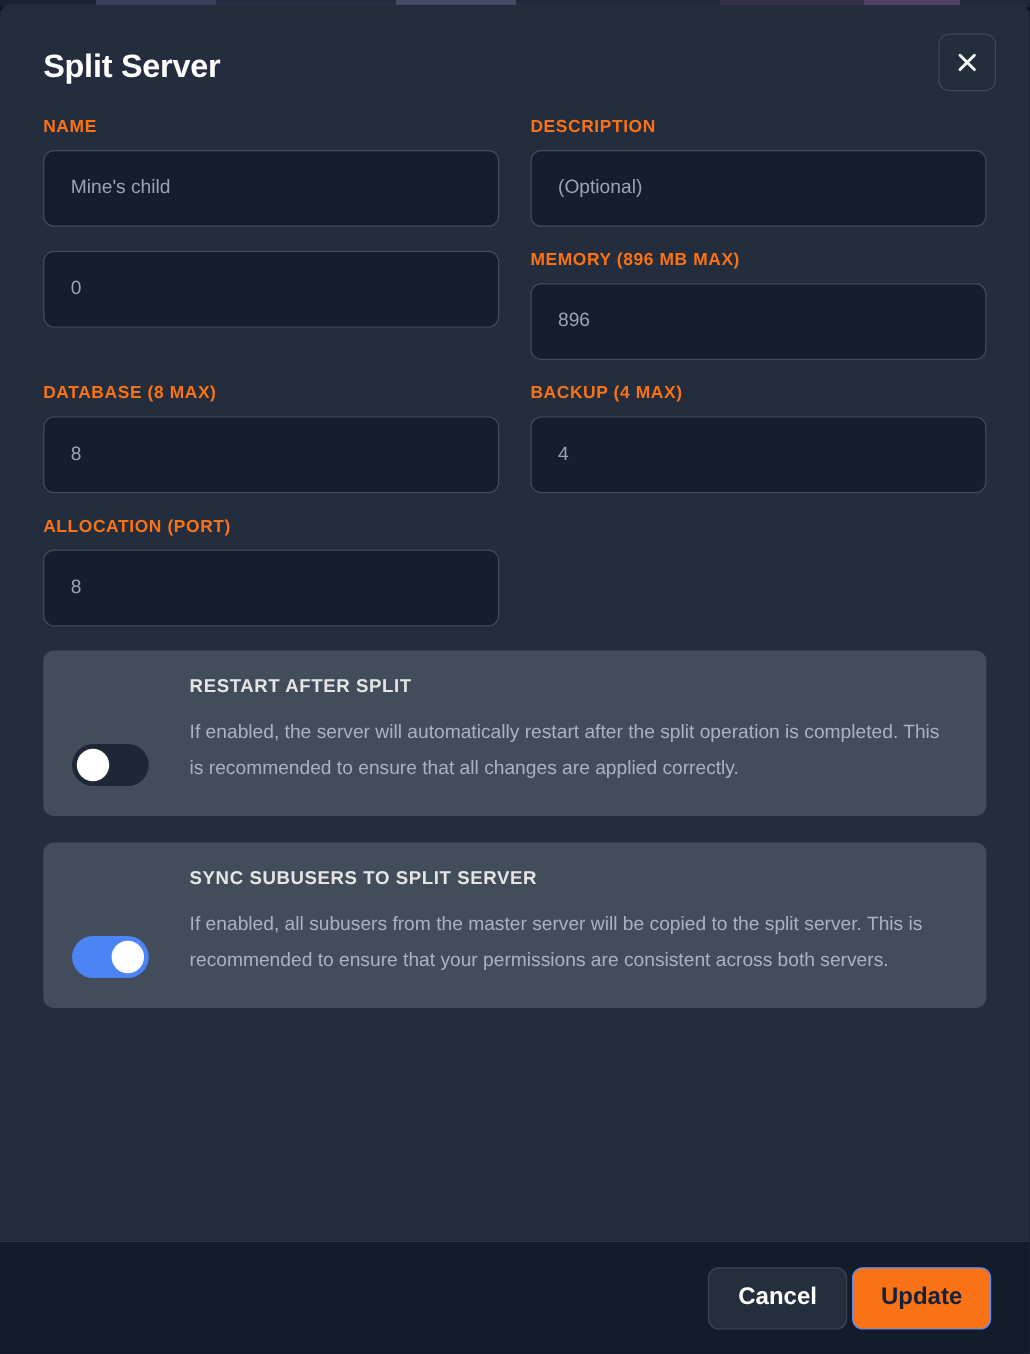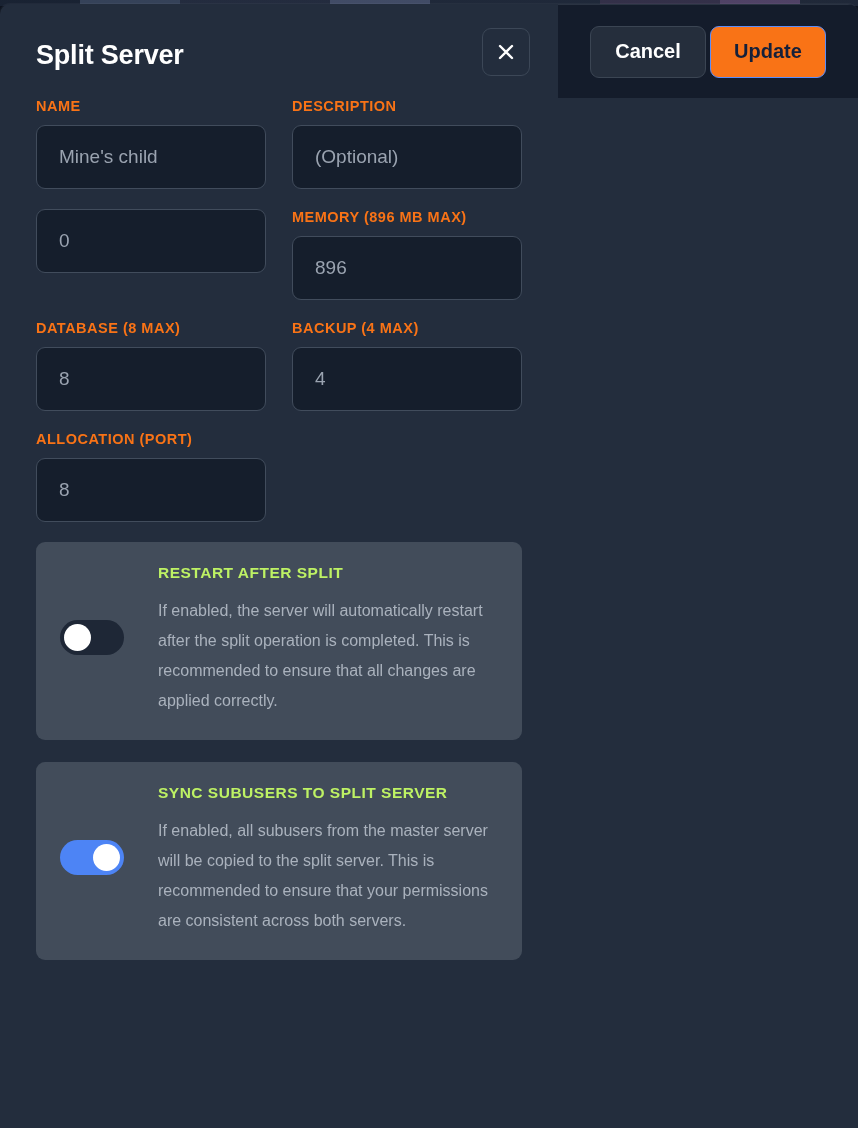--- a/index.html
+++ b/index.html
@@ -37,20 +37,21 @@
     position: absolute;
     top: 4px;
     left: 0px;
     width: 858px;
     height: 1124px;
     background: #232d3d;
     border-radius: 10px 10px 0 0;
     box-sizing: border-box;
     box-shadow: 0 0 0 1px rgba(255,255,255,0.035);
     display: flex;
+    flex-direction: column;
     overflow: hidden;
   }
 
   .modal-body {
     flex: 1 1 auto;
     padding: 32px 36px 0 36px;
     box-sizing: border-box;
     position: relative;
   }
 
@@ -106,21 +107,21 @@
   }
 
   .field-input {
     width: 100%;
     height: 64px;
     box-sizing: border-box;
     background: #151e2c;
     border: 1px solid #414c5c;
     border-radius: 9px;
     color: #cfd5de;
-    font-size: 19px;
+    font-size: 16px;
     font-family: "Liberation Sans", sans-serif;
     padding: 0 22px;
     outline: none;
   }
   .field-input::placeholder { color: #9aa3b0; opacity: 1; }
 
   
   .toggle-panel {
     background: #424c5a;
     border-radius: 9px;
@@ -160,21 +161,21 @@
     transition: left .15s;
   }
   .toggle.on { background: #4d84f5; }
   .toggle.on .knob { left: 33px; }
 
   .toggle-text { flex: 1 1 auto; }
 
   .toggle-title {
     font-size: 15.5px;
     font-weight: bold;
-    color: #bef264;
+    color: #e5e5e5;
     letter-spacing: 0.5px;
     text-transform: uppercase;
     margin-bottom: 14px;
   }
 
   .toggle-desc {
     font-size: 16px;
     line-height: 30px;
     color: #aab2bd;
   }

